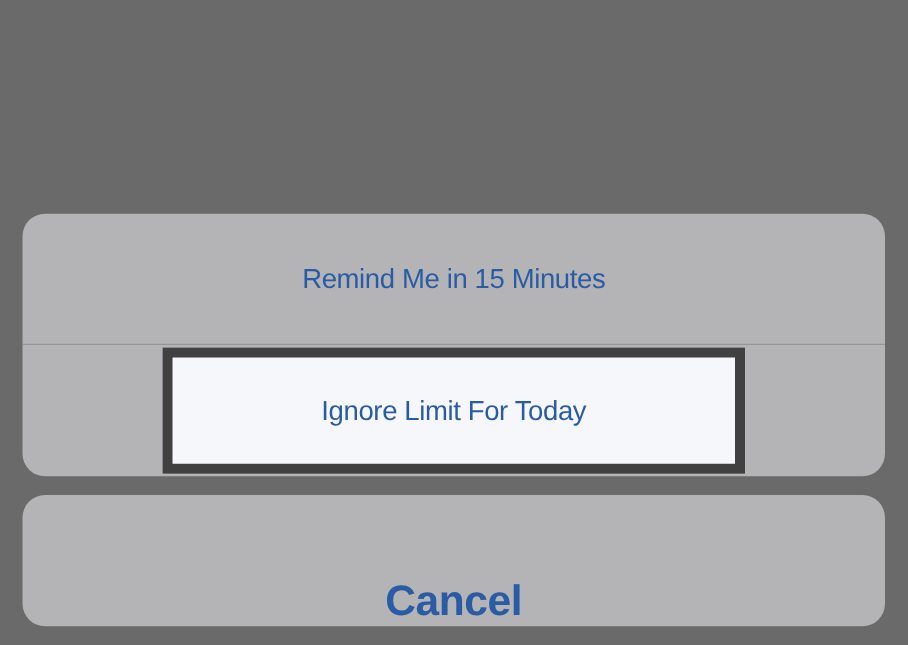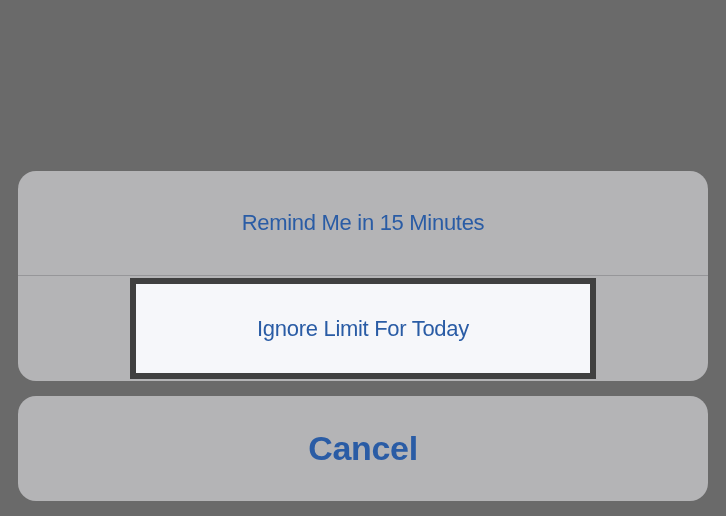--- a/index.html
+++ b/index.html
@@ -38,39 +38,39 @@
       border-bottom: 1px solid rgba(130,130,133,0.6);
     }
     .option-text {
       color: #2a5ca5;
       font-size: 22px;
       font-weight: 400;
       letter-spacing: -0.3px;
     }
     .highlight-box {
       position: absolute;
-      border: 6px solid #404040;
+      border: 8px solid #404040;
       background: #f6f7fa;
       left: 112px;
       right: 112px;
       top: 2px;
       bottom: 2px;
       display: flex;
       align-items: center;
       justify-content: center;
     }
     .cancel-group {
       background: #b4b4b6;
       border-radius: 18px;
       overflow: hidden;
     }
     .cancel-row {
       height: 105px;
       display: flex;
-      align-items: center;
+      align-items: flex-end;
       justify-content: center;
     }
     .cancel-text {
       color: #2a5ca5;
       font-size: 34px;
       font-weight: 600;
       letter-spacing: -0.3px;
     }
   </style>
 </head>

